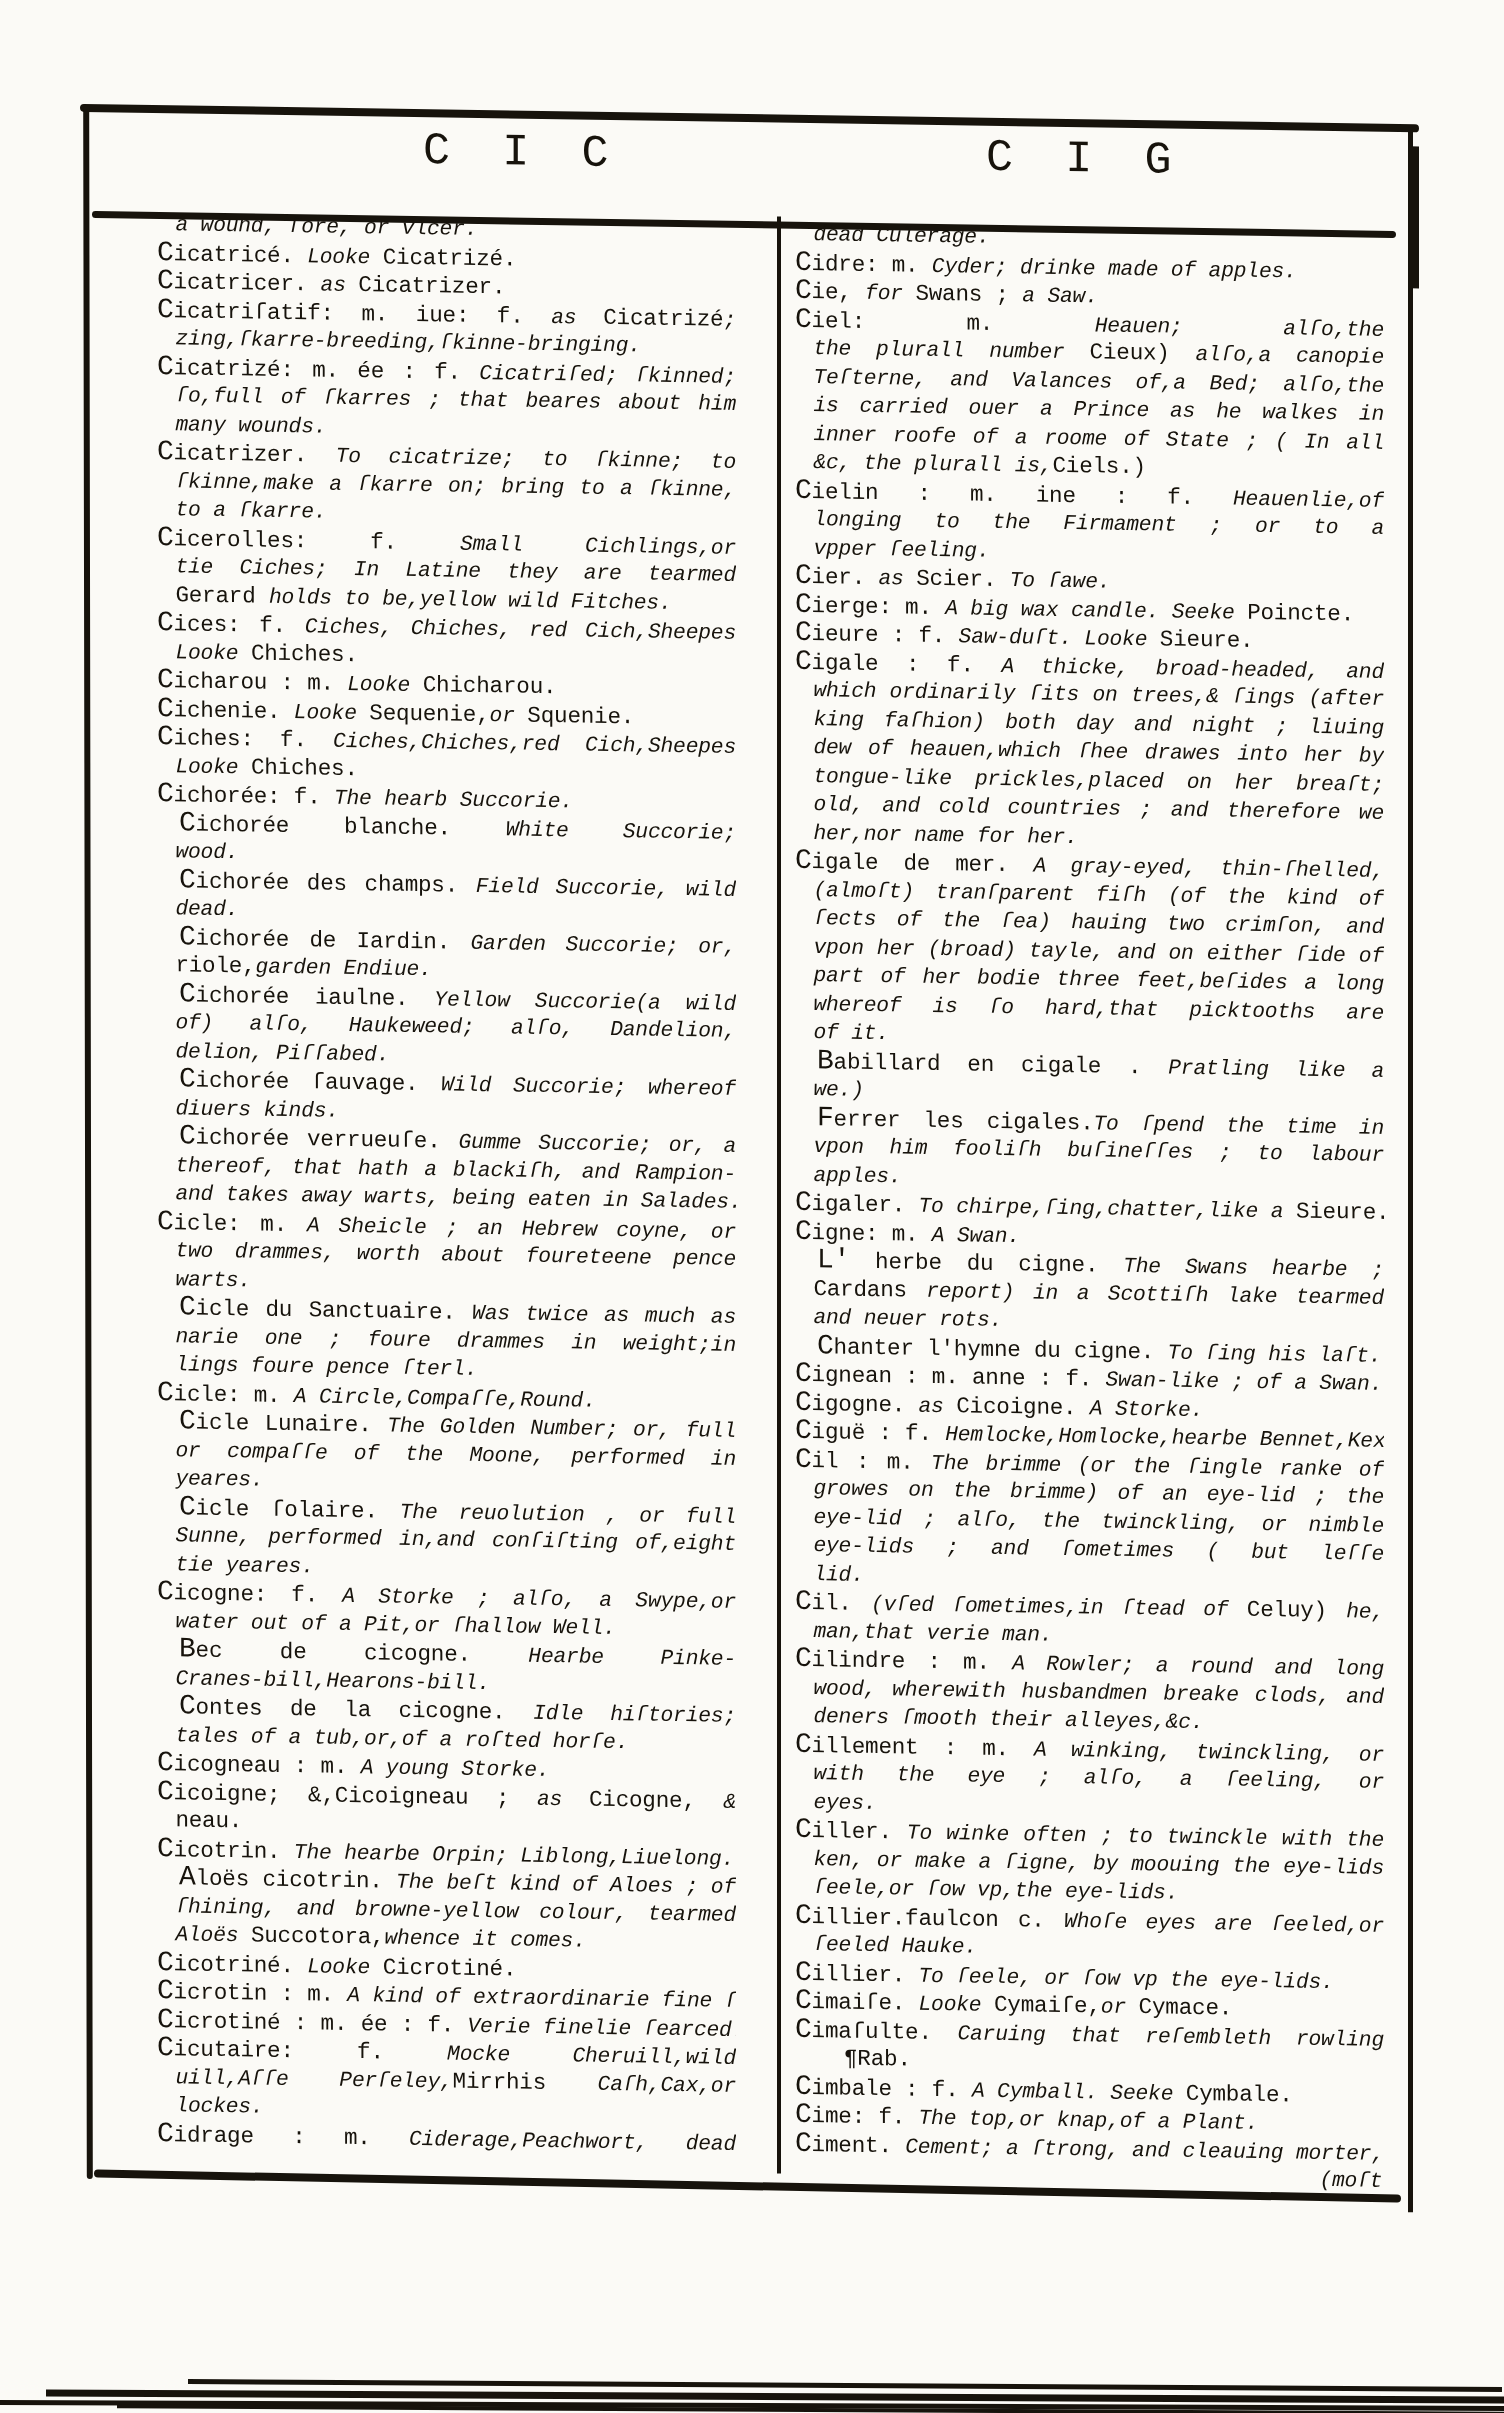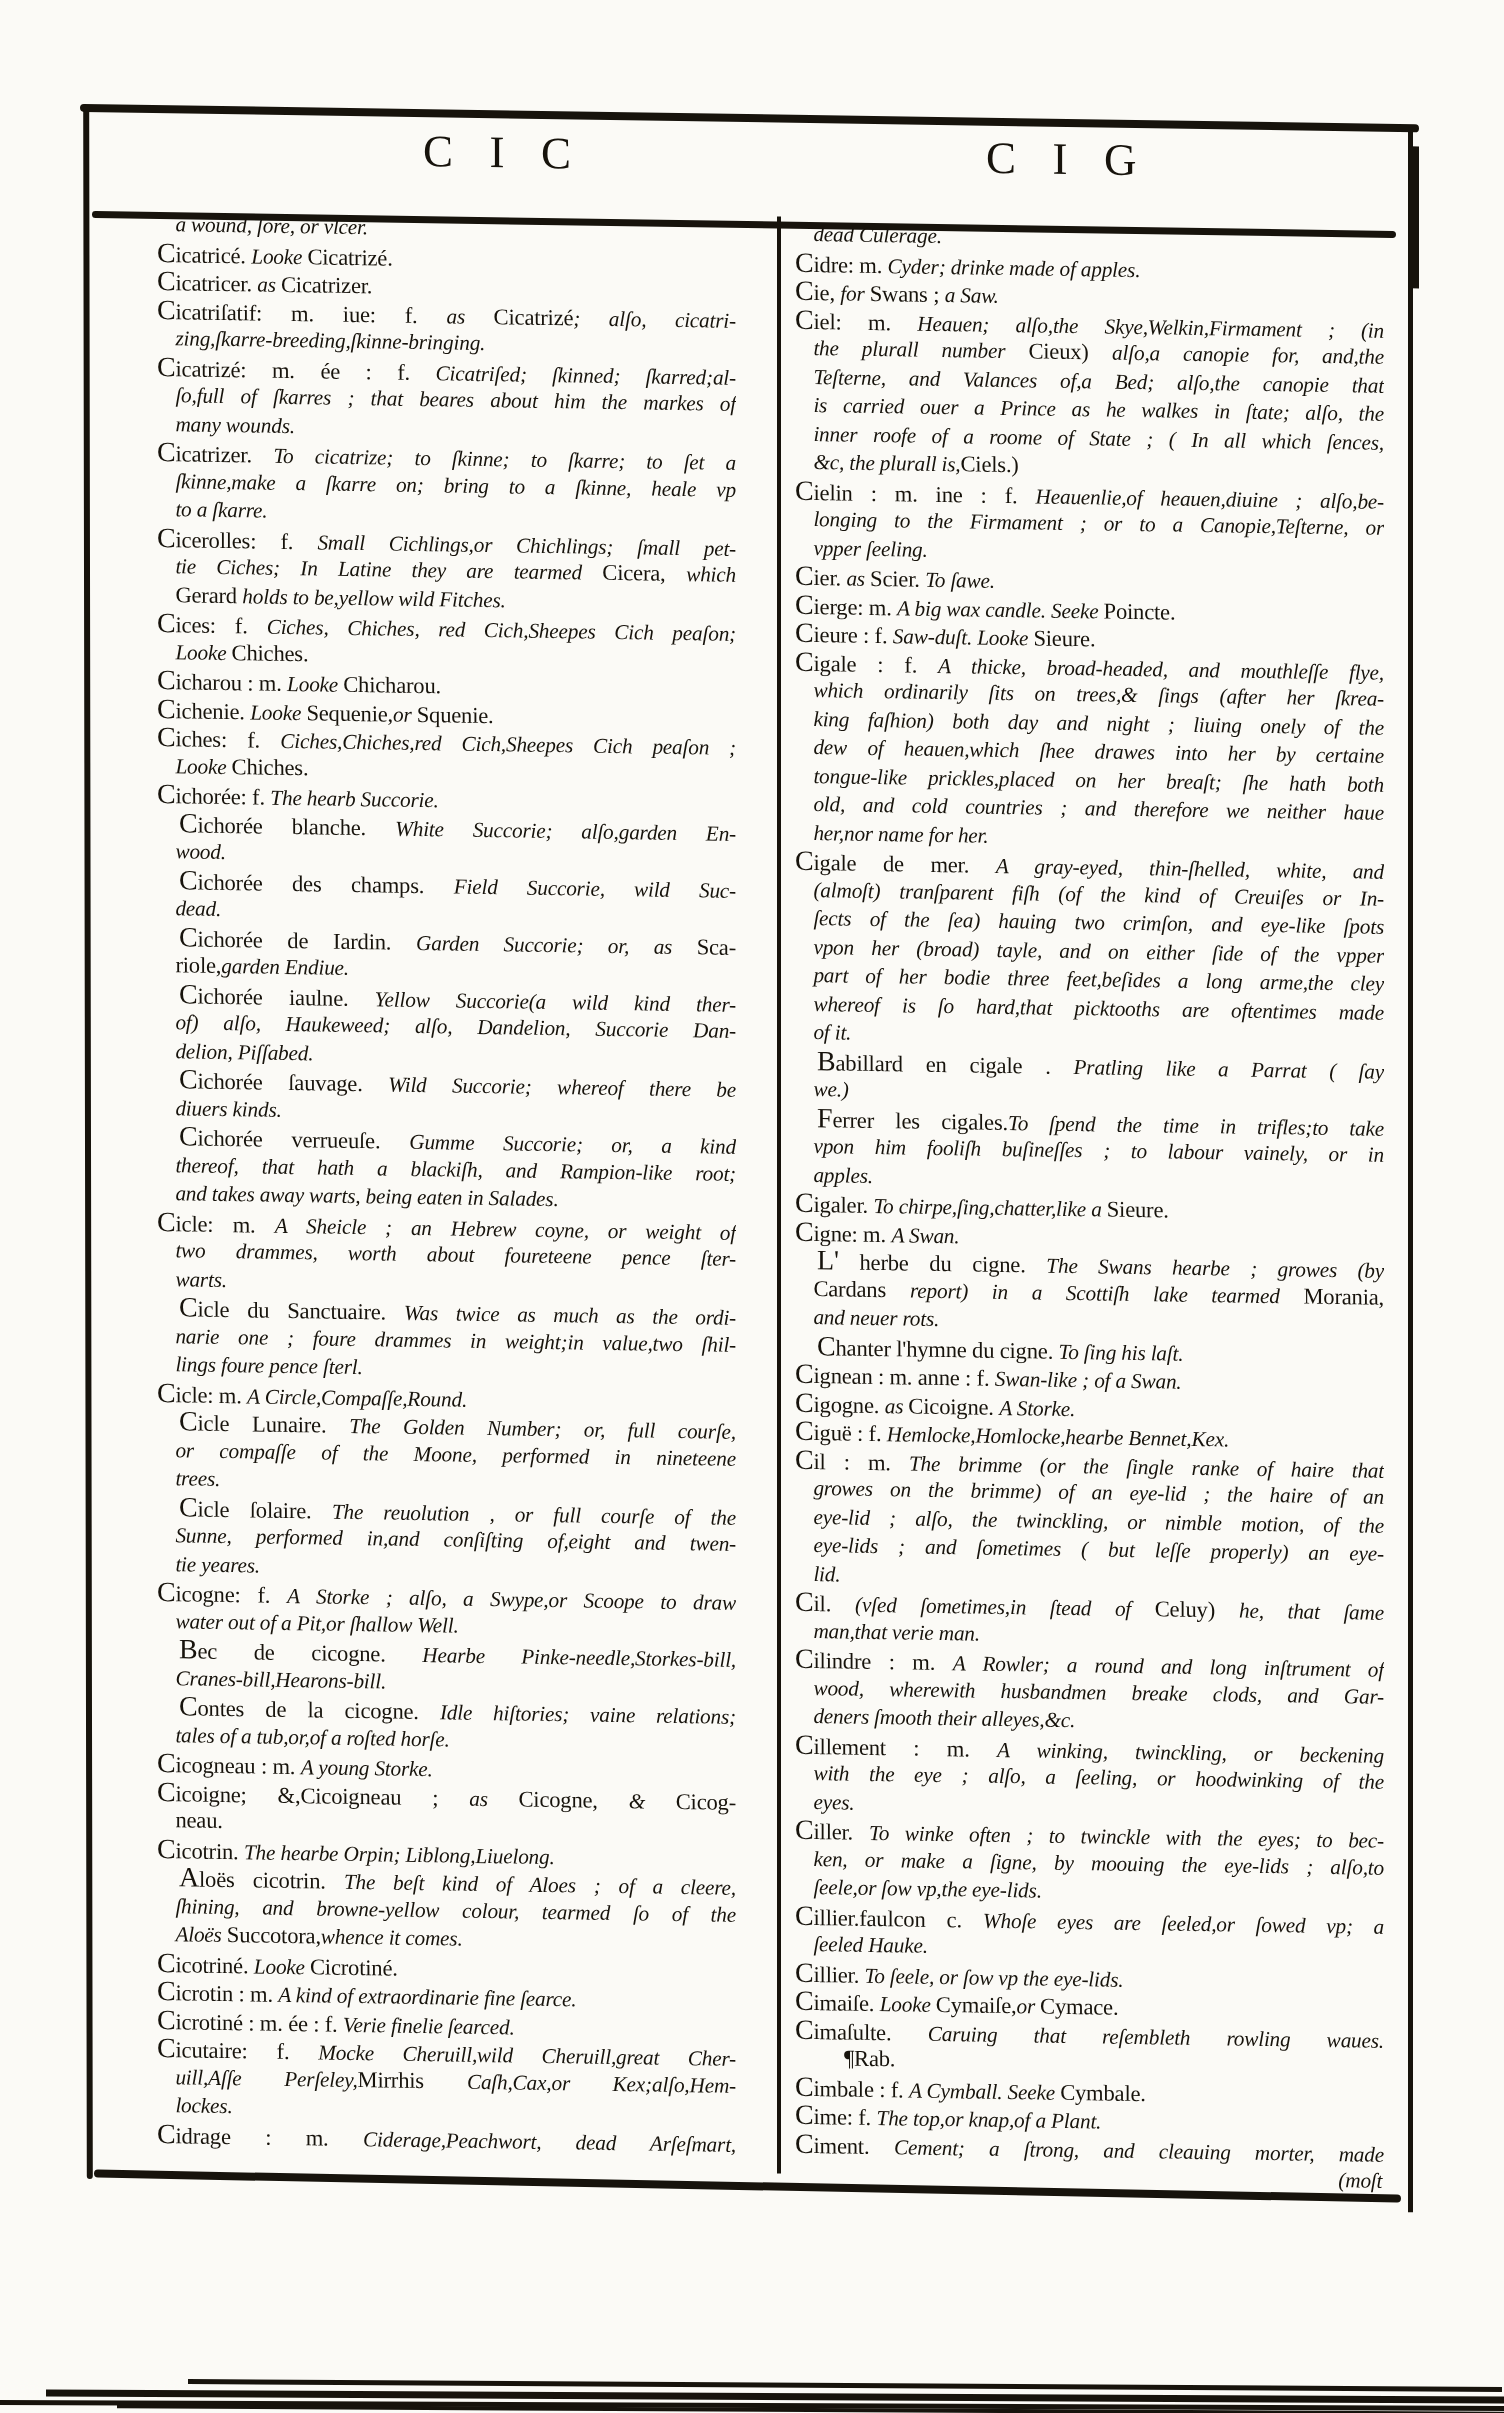--- a/index.html
+++ b/index.html
@@ -1,17 +1,17 @@
 <!DOCTYPE html>
 <html style="font-size:13.4px"><head>
 <meta charset="utf-8">
 <style>
   html,body{margin:0;padding:0;background:#e9e7e0;}
   .page{position:relative;width:1505px;height:2413px;background:#fbfaf6;overflow:hidden;
-        font-family:Liberation Serif, serif;color:#17130c;}
+        font-family:Liberation Mono, monospace;color:#17130c;}
   .sheet{position:absolute;left:0;top:0;width:100%;height:100%;
          transform:skewY(0.88deg);transform-origin:92px 0;}
   .rule,.vrule,.smudge{position:absolute;background:#17130c;}
   .top-rule{left:80px;top:104px;width:1339px;height:7.5px;border-radius:4.2px;}
   .second-rule{left:92px;top:211px;width:1304px;height:6.7px;border-radius:4.2px;}
   .bottom-rule{left:94px;top:2172px;width:1307px;height:7.5px;transform:rotate(0.22deg);border-radius:4.2px;}
   .left-border{left:85px;top:105px;width:5.9px;height:2074px;border-radius:3.3px;transform:rotate(-0.1deg);}
   .column-divider{left:777px;top:206px;width:4.2px;height:1957px;}
   .right-border{left:1408px;top:107px;width:5px;height:2085px;}
   .right-blob{left:1411px;top:126px;width:7.5px;height:142px;}
@@ -131,21 +131,21 @@
           <div class="ln in-s jst fst"><span class="sg-r">Cicle du Sanctuaire. </span><span class="sg-i">Was twice as much as the ordi-</span></div>
           <div class="ln in-c jst"><span class="sg-i">narie one ; foure drammes in weight;in value,two ſhil-</span></div>
           <div class="ln in-c"><span class="sg-i">lings foure pence ſterl.</span></div>
         </div>
         <div class="entry">
           <div class="ln in-m fst"><span class="sg-r">Cicle: m. </span><span class="sg-i">A Circle,Compaſſe,Round.</span></div>
         </div>
         <div class="entry">
           <div class="ln in-s jst fst"><span class="sg-r">Cicle Lunaire. </span><span class="sg-i">The Golden Number; or, full courſe,</span></div>
           <div class="ln in-c jst"><span class="sg-i">or compaſſe of the Moone, performed in nineteene</span></div>
-          <div class="ln in-c"><span class="sg-i">trees.</span></div>
+          <div class="ln in-c"><span class="sg-i">yeares.</span></div>
         </div>
         <div class="entry">
           <div class="ln in-s jst fst"><span class="sg-r">Cicle ſolaire. </span><span class="sg-i">The reuolution , or full courſe of the</span></div>
           <div class="ln in-c jst"><span class="sg-i">Sunne, performed in,and conſiſting of,eight and twen-</span></div>
           <div class="ln in-c"><span class="sg-i">tie yeares.</span></div>
         </div>
         <div class="entry">
           <div class="ln in-m jst fst"><span class="sg-r">Cicogne: f. </span><span class="sg-i">A Storke ; alſo, a Swype,or Scoope to draw</span></div>
           <div class="ln in-c"><span class="sg-i">water out of a Pit,or ſhallow Well.</span></div>
         </div>

